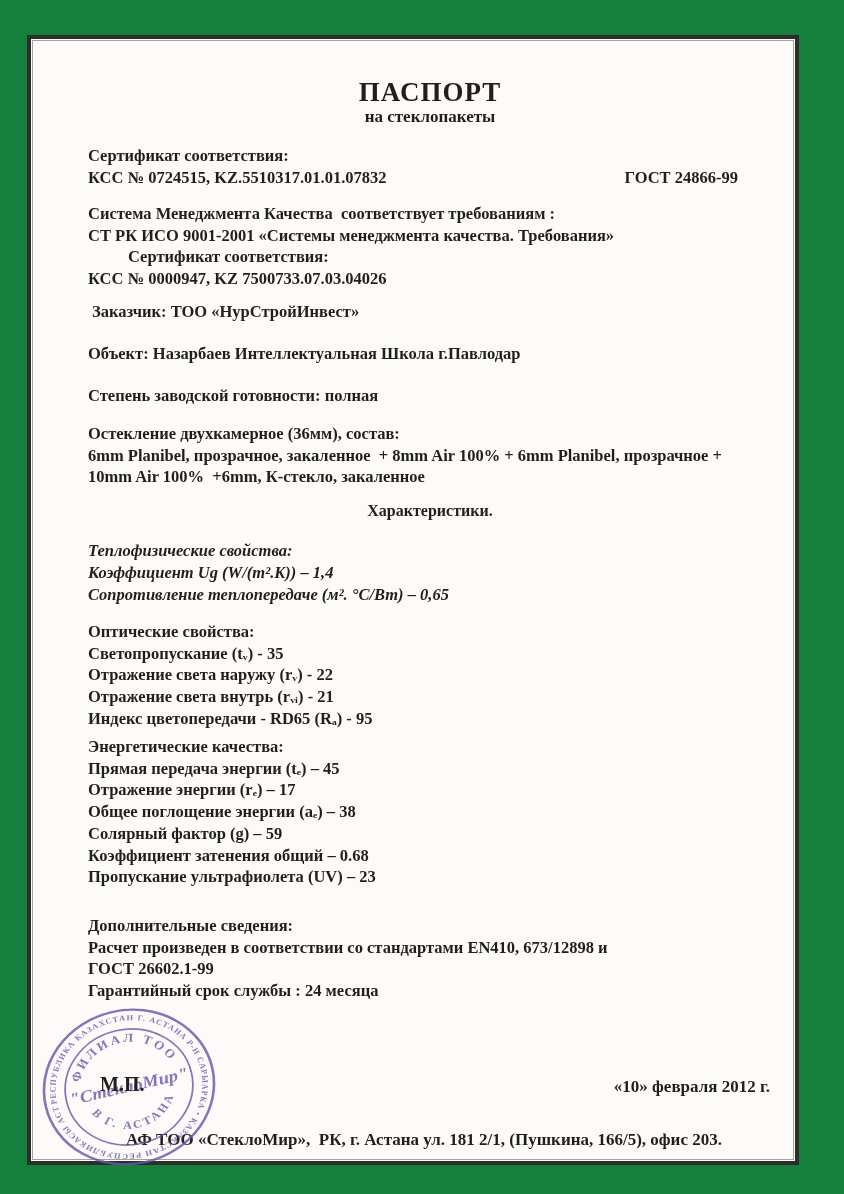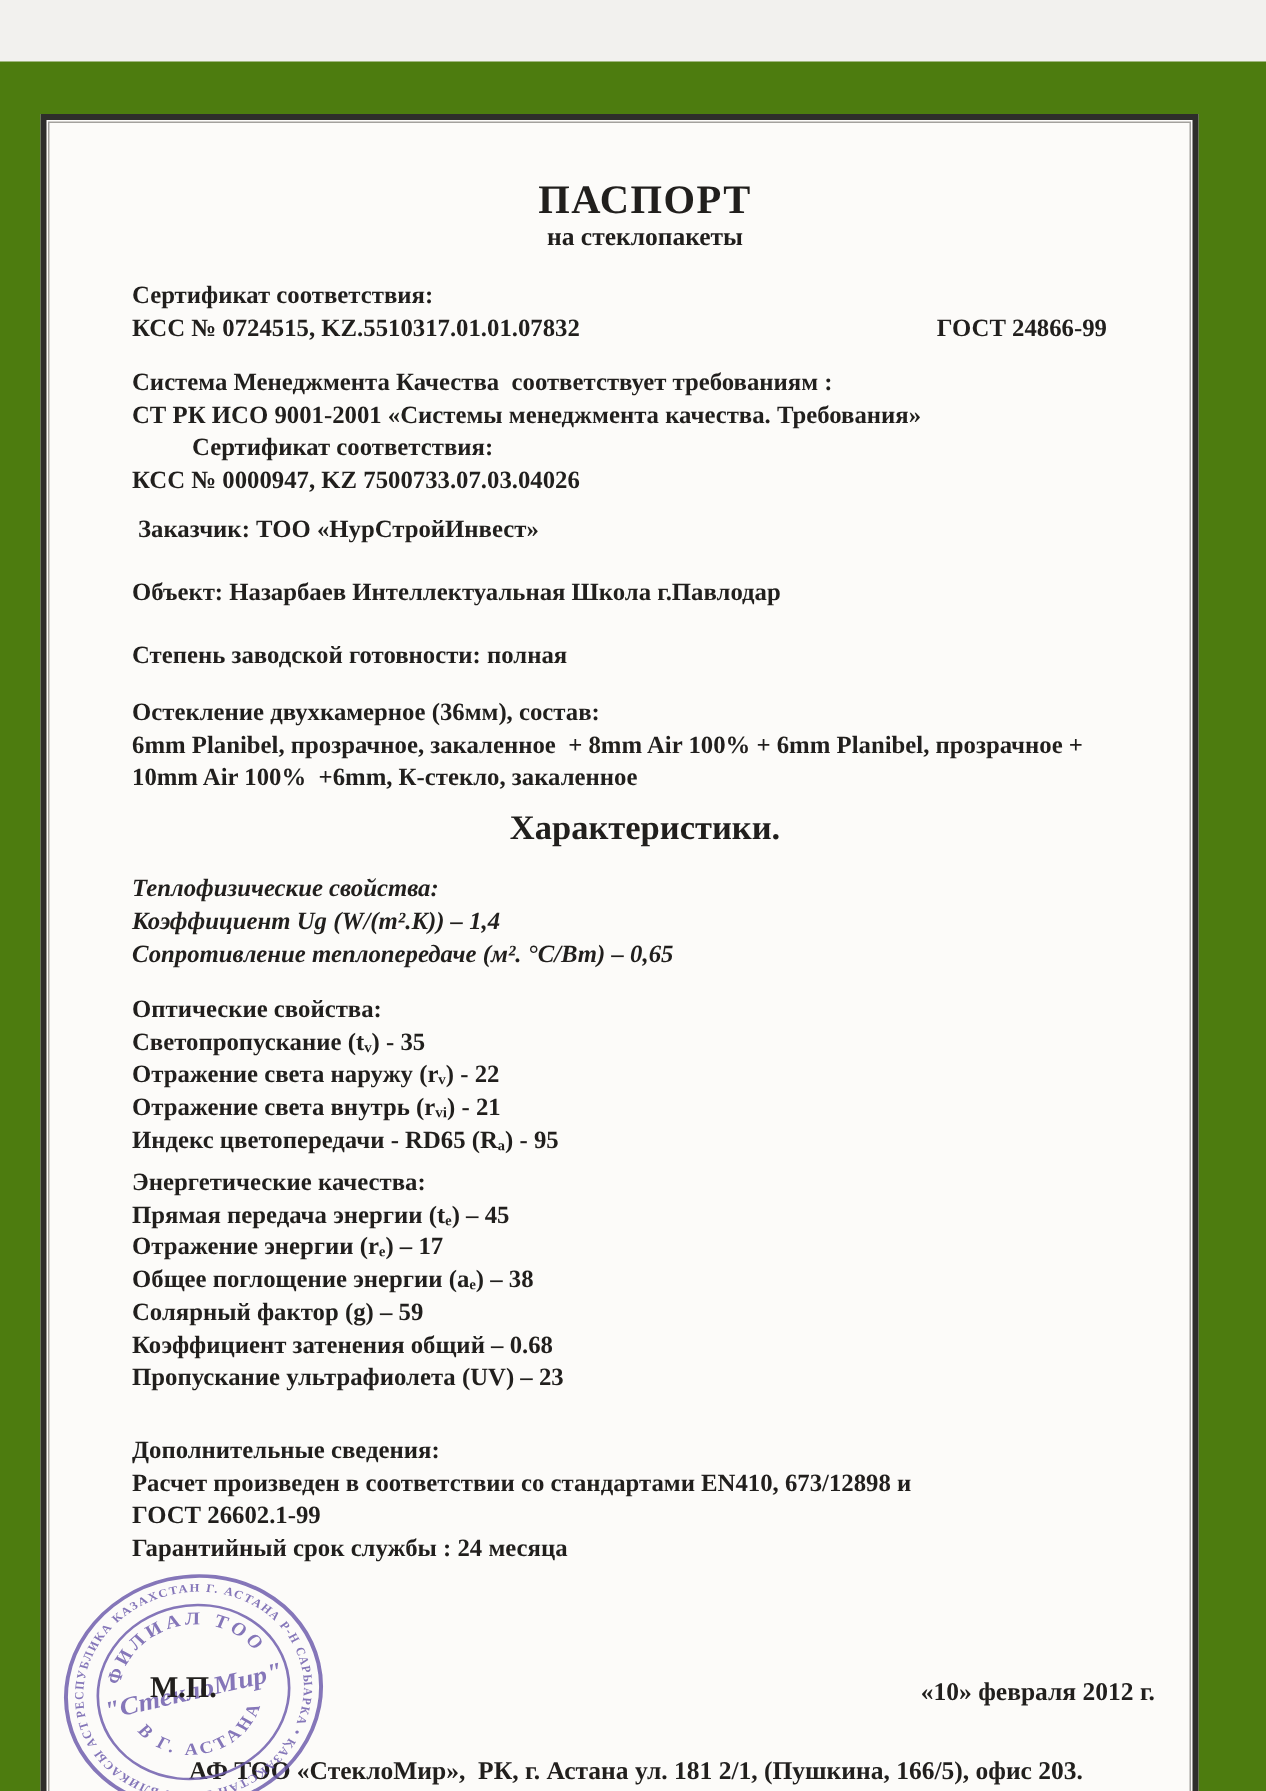--- a/index.html
+++ b/index.html
@@ -2,36 +2,36 @@
 <html><head>
 <meta charset="utf-8">
 <style>
   html,body{margin:0;padding:0;}
   body{
     width:844px;height:1194px;position:relative;overflow:hidden;
     background:#f2f1ee;
     font-family:"Liberation Serif","DejaVu Serif",serif;
     font-weight:bold;color:#211f1d;
   }
-  .sheet{position:absolute;inset:0;background:#4d7c0f;margin-top:41px;}
+  .sheet{position:absolute;inset:0;background:#15803d;}
   .frame{
     position:absolute;left:27px;top:35px;width:764px;height:1122px;
     border:4px solid #2e2d2b;background:#fcfbf9;
   }
   .frame-inner{position:absolute;inset:1px;border:1px solid #a3a19d;}
   .content{position:absolute;left:88px;top:0;width:684px;}
   .sec{position:absolute;left:0;width:684px;}
   .line{white-space:pre-wrap;font-size:16.5px;line-height:21.7px;}
   .thermal .line{line-height:22px;font-style:italic;}
   .doc-title{font-size:27px;line-height:28px;letter-spacing:1px;text-align:center;}
   .doc-subtitle{font-size:17px;line-height:22px;text-align:center;}
   .row{display:flex;justify-content:space-between;width:650px;}
   .indent40{padding-left:40px;}
   .center{text-align:center;}
-  .heading{font-size:23px;}
+  .heading{font-size:16px;}
   #mp-label{position:absolute;left:100px;top:1072px;font-size:20px;line-height:24px;z-index:5;}
   #sign-date{position:absolute;left:472px;top:1077px;width:298px;text-align:right;font-size:17px;}
   #footer-line{position:absolute;left:58px;top:1130px;width:732px;text-align:center;font-size:17px;white-space:pre-wrap;}
   #stamp{
     position:absolute;left:40px;top:998px;width:178px;height:178px;
     opacity:0.82;z-index:2;
     transform:rotate(-13deg) scaleY(0.9);
     transform-origin:50% 50%;
   }
   #stamp text{font-family:"Liberation Serif","DejaVu Serif",serif;font-weight:bold;}

